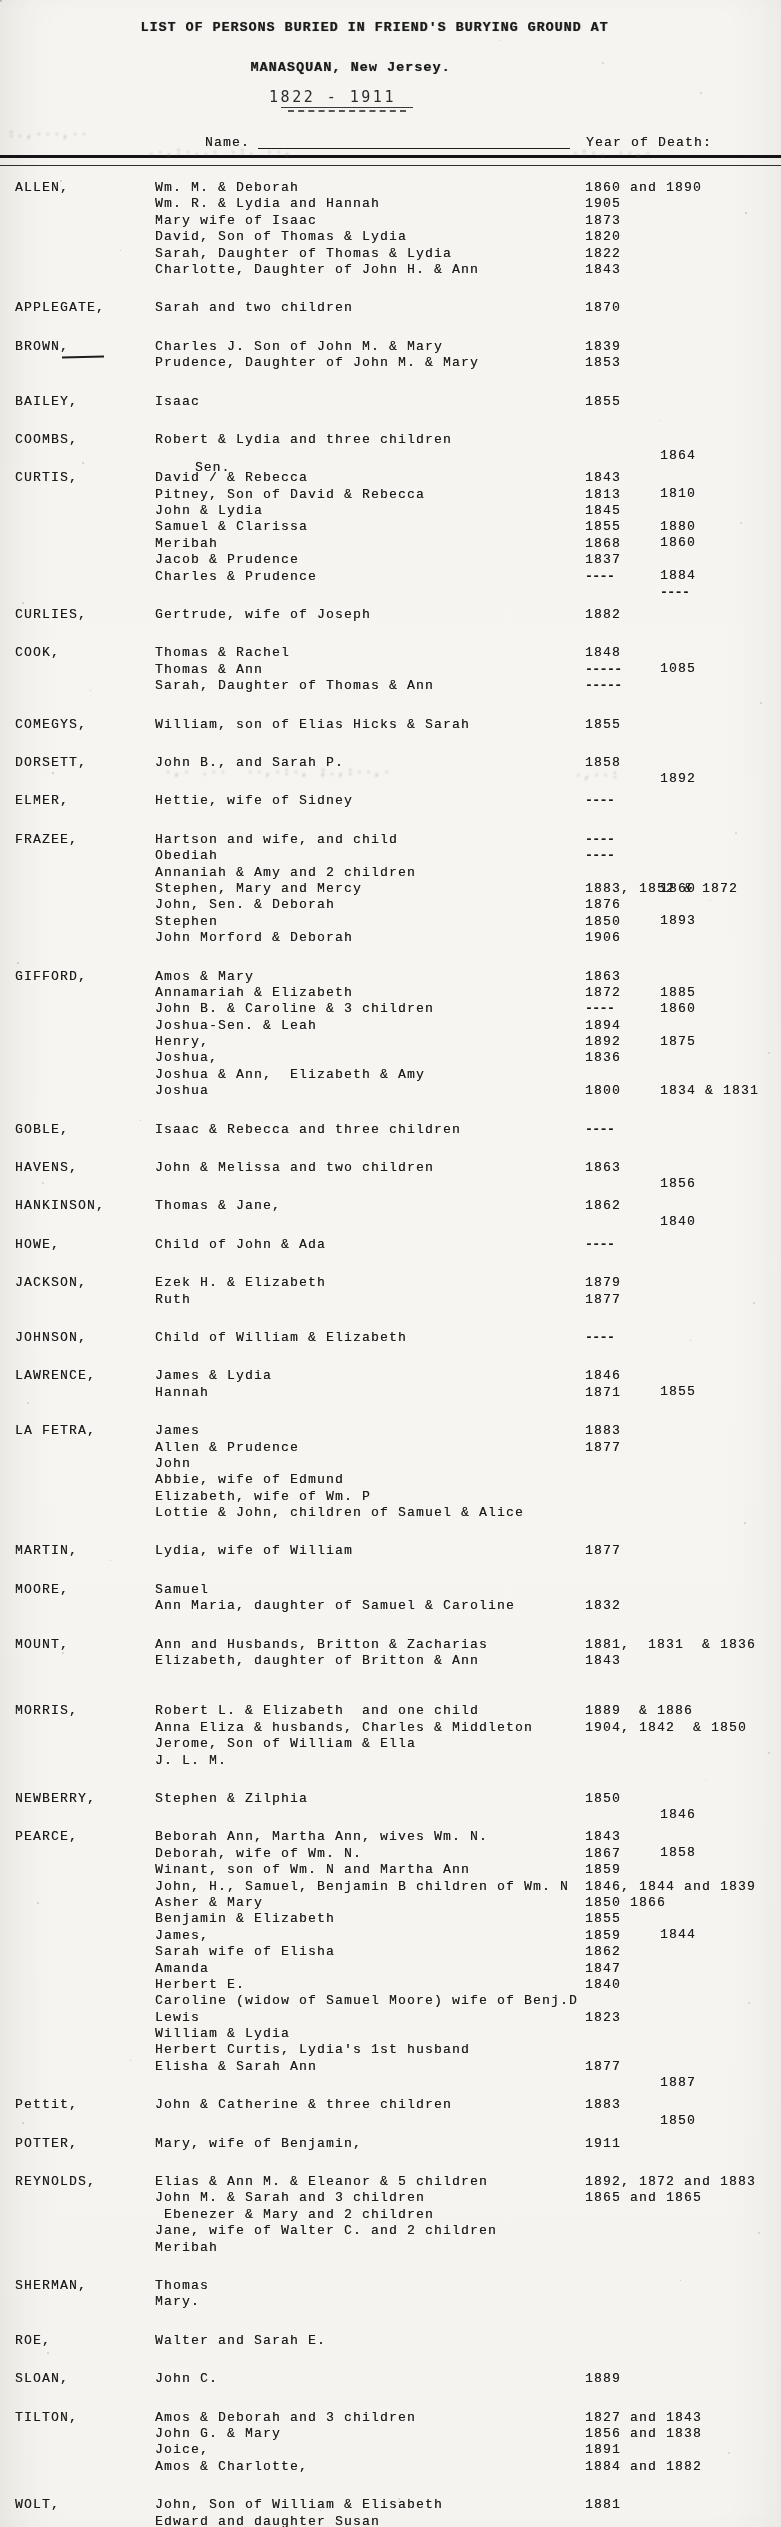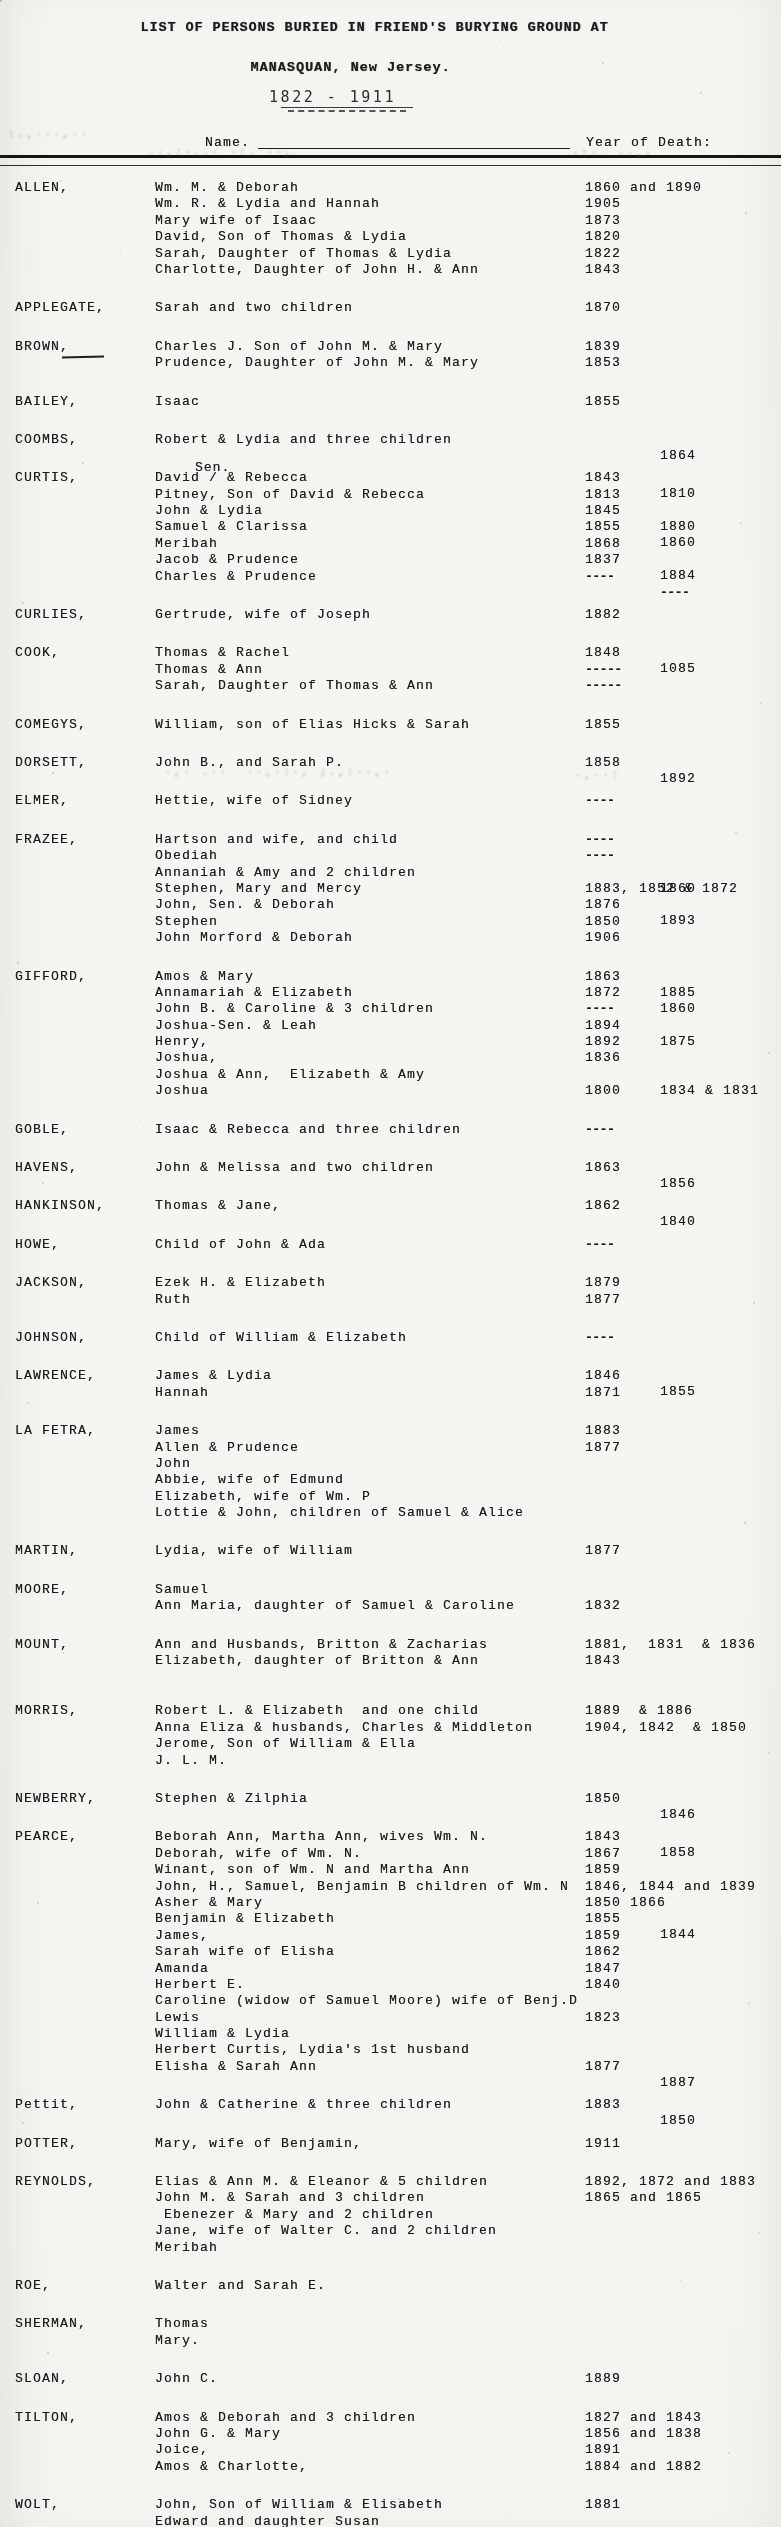--- a/index.html
+++ b/index.html
@@ -361,30 +361,30 @@
         <div class="surname">REYNOLDS,</div>
         <div class="rows">
           <div class="row"><span class="nm">Elias &amp; Ann M. &amp; Eleanor &amp; 5 children</span><span class="y1">1892, 1872 and 1883</span></div>
           <div class="row"><span class="nm">John M. &amp; Sarah and 3 children</span><span class="y1">1865 and 1865</span></div>
           <div class="row"><span class="nm"> Ebenezer &amp; Mary and 2 children</span></div>
           <div class="row"><span class="nm">Jane, wife of Walter C. and 2 children</span></div>
           <div class="row"><span class="nm">Meribah</span></div>
         </div>
       </div>
       <div class="group">
-        <div class="surname">ROE,</div>
-        <div class="rows">
-          <div class="row"><span class="nm">Walter and Sarah E.</span></div>
-        </div>
-      </div>
-      <div class="group">
         <div class="surname">SHERMAN,</div>
         <div class="rows">
           <div class="row"><span class="nm">Thomas</span></div>
           <div class="row"><span class="nm">Mary.</span></div>
+        </div>
+      </div>
+      <div class="group">
+        <div class="surname">ROE,</div>
+        <div class="rows">
+          <div class="row"><span class="nm">Walter and Sarah E.</span></div>
         </div>
       </div>
       <div class="group" style="margin-top: 8px;">
         <div class="surname">SLOAN,</div>
         <div class="rows">
           <div class="row"><span class="nm">John C.</span><span class="y1">1889</span></div>
         </div>
       </div>
       <div class="group">
         <div class="surname">TILTON,</div>

